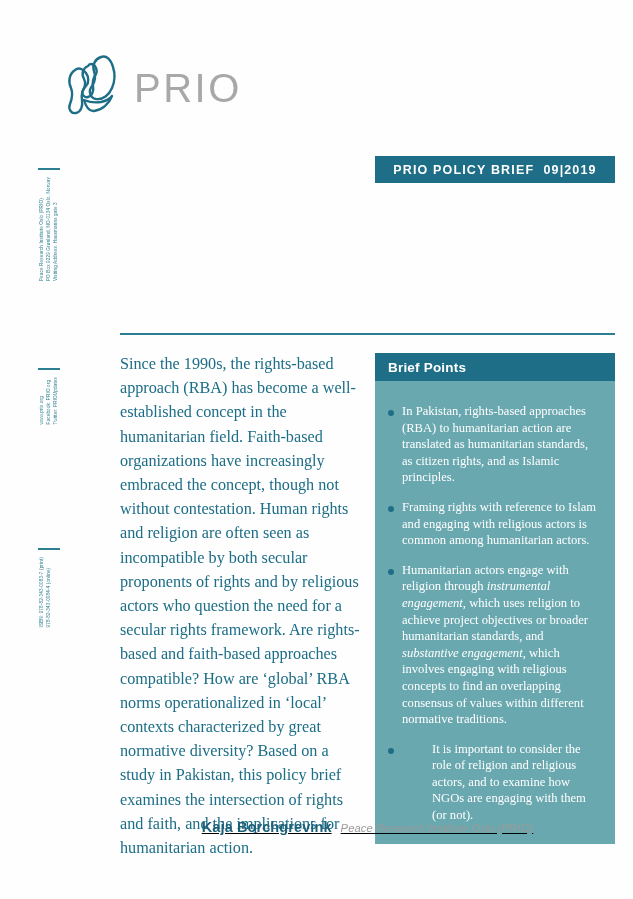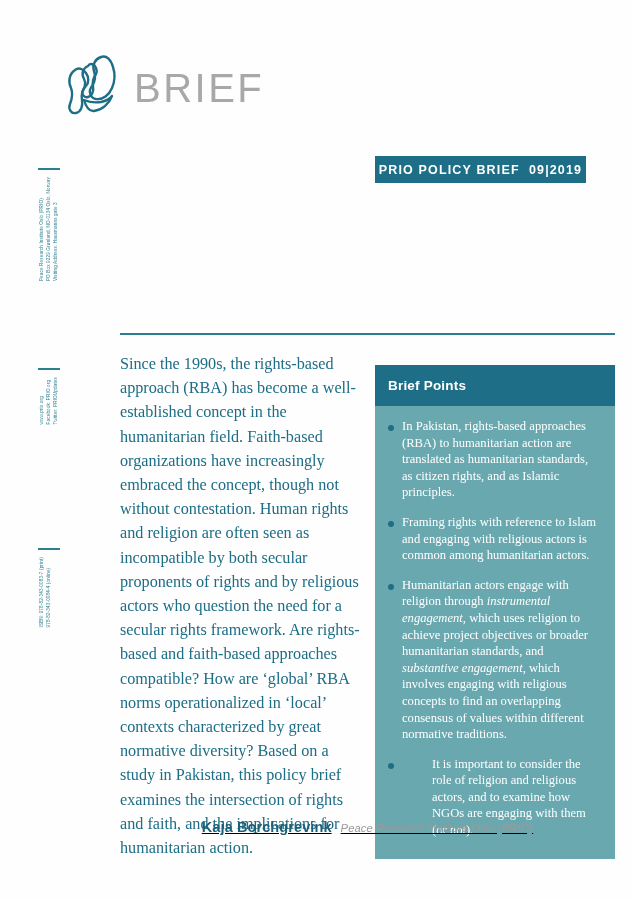--- a/index.html
+++ b/index.html
@@ -78,21 +78,21 @@
     line-height: 1;
     position: relative;
     top: 3px;
   }
 
   
   .series-bar {
     position: absolute;
     left: 375px;
     top: 156px;
-    width: 211px;
+    width: 240px;
     height: 27px;
     background: #1d6e86;
     display: flex;
     align-items: center;
     justify-content: center;
   }
   .series-bar-text {
     font-family: "Liberation Sans", sans-serif;
     font-size: 12.5px;
     font-weight: 700;
@@ -141,37 +141,36 @@
 
   
   .brief-panel {
     position: absolute;
     left: 375px;
     top: 353px;
     width: 240px;
   }
   .brief-header {
     background: #1d6e86;
-    height: 41px;
+    height: 28px;
     display: flex;
     align-items: center;
     padding-left: 13px;
     box-sizing: border-box;
-    margin-top: 12px;
   }
   .brief-header-text {
     font-family: "Liberation Sans", sans-serif;
     font-size: 13.5px;
     font-weight: 700;
     color: #ffffff;
     letter-spacing: 0.2px;
   }
   .brief-body {
     background: #6aa8b0;
-    padding: 12px 14px 20px 13px;
+    padding: 22px 14px 20px 13px;
     box-sizing: border-box;
     min-height: 376px;
   }
   .brief-item {
     display: flex;
     align-items: flex-start;
     margin-bottom: 13px;
   }
   .brief-item:last-child { margin-bottom: 0; gap: 30px; }
   .brief-bullet {
@@ -249,21 +248,21 @@
 
   <div class="logo-wrap">
     <svg class="logo-mark" viewBox="0 0 62 66">
       <g fill="none" stroke="#1d6e86" stroke-width="2.4" stroke-linejoin="round" stroke-linecap="round">
         <path d="M13 18 C7 22, 6 30, 9 36 C11 41, 10 47, 8 52 C6 57, 9 62, 14 61 C19 60, 21 54, 20 48 C19 42, 21 37, 24 34 C27 31, 27 25, 24 21 C21 17, 17 15, 13 18 Z"></path>
         <path d="M26 14 C21 16, 19 22, 22 27 C24 31, 23 35, 21 38 C19 42, 22 46, 26 45 C30 44, 32 39, 31 34 C30 29, 32 25, 34 22 C36 18, 33 12, 29 12 C27.6 12, 26.6 12.8, 26 14 Z"></path>
         <path d="M39 5 C33 7, 30 13, 32 19 C34 25, 33 30, 30 34 C26 39, 28 46, 34 47 C41 48, 47 43, 50 36 C53 29, 53 21, 51 15 C49 8, 45 3, 39 5 Z"></path>
         <path d="M22 48 C27 50, 33 51, 39 50 C44 49, 48 47, 50 44 C47 52, 40 58, 32 59 C27 59.6, 24 55, 22 48 Z"></path>
       </g>
     </svg>
-    <div class="logo-word">BRIEF</div>
+    <div class="logo-word">PRIO</div>
   </div>
 
   <div class="series-bar">
     <span class="series-bar-text">PRIO POLICY BRIEF  09|2019</span>
   </div>
 
 
   <div class="divider"></div>
 
   <div class="body-col">Since the 1990s, the rights-based approach (RBA) has become a well-established concept in the humanitarian field. Faith-based organizations have increasingly embraced the concept, though not without contestation. Human rights and religion are often seen as incompatible by both secular proponents of rights and by religious actors who question the need for a secular rights framework. Are rights-based and faith-based approaches compatible? How are ‘global’ RBA norms operationalized in ‘local’ contexts characterized by great normative diversity? Based on a study in Pakistan, this policy brief examines the intersection of rights and faith, and the implications for humanitarian action.</div>

